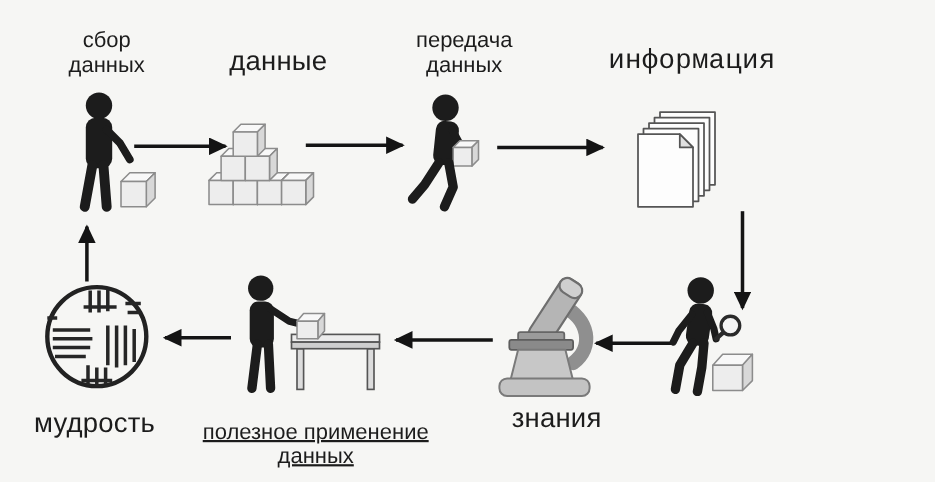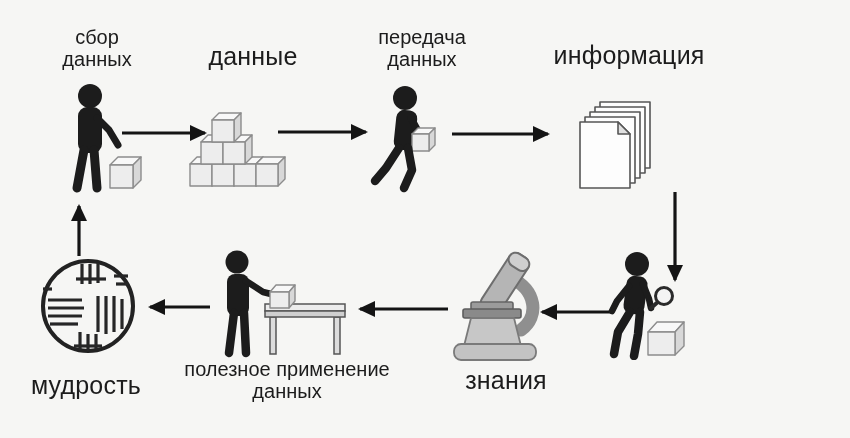--- a/index.html
+++ b/index.html
@@ -31,23 +31,23 @@
 
   <div class="lbl small" style="left:97px; top:26px;">
     <div>сбор</div>
     <div>данных</div>
   </div>
   <div class="lbl big" style="left:253px; top:42px;">данные</div>
   <div class="lbl small" style="left:410px; top:26px;margin-left:12px;">
     <div>передача</div>
     <div>данных</div>
   </div>
-  <div class="lbl big" style="left:629px; top:41px;">информация</div>
+  <div class="lbl big" style="left:629px; top:41px;font-family:Liberation Mono, monospace;">информация</div>
   <div class="lbl big" style="left:86px; top:371px;text-align:center;">мудрость</div>
-  <div class="lbl small" style="left:287px; top:358px;">
+  <div class="lbl small" style="left:287px; top:382px;text-decoration:underline;">
     <div>полезное применение</div>
     <div>данных</div>
   </div>
   <div class="lbl big" style="left:490px; top:366px;margin-left:16px;">знания</div>
   <div class="lbl small" style="left:691px; top:374px;">
   </div>
 
   <svg class="overlay" width="850" height="438" viewBox="0 0 850 438">
     <defs>
       <marker id="ah" markerUnits="userSpaceOnUse" markerWidth="18" markerHeight="16" refX="15" refY="8" orient="auto">

